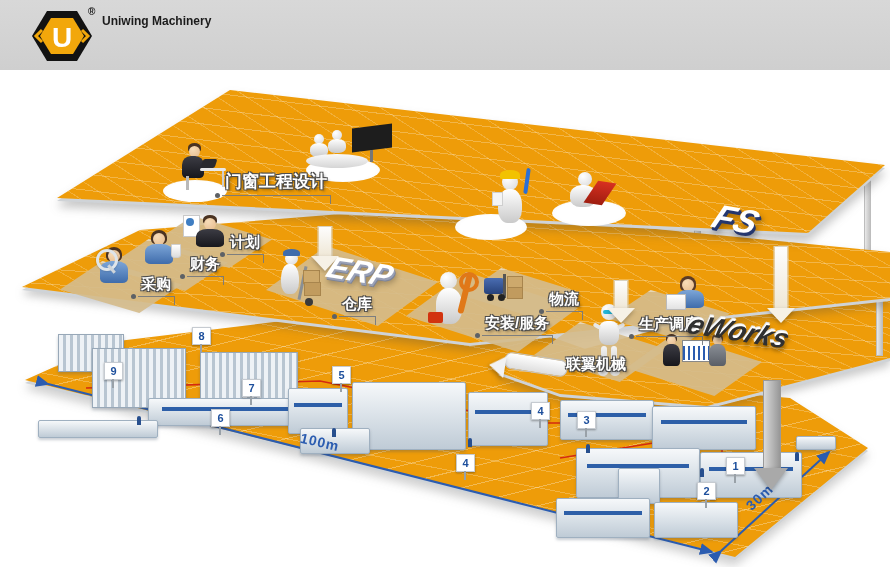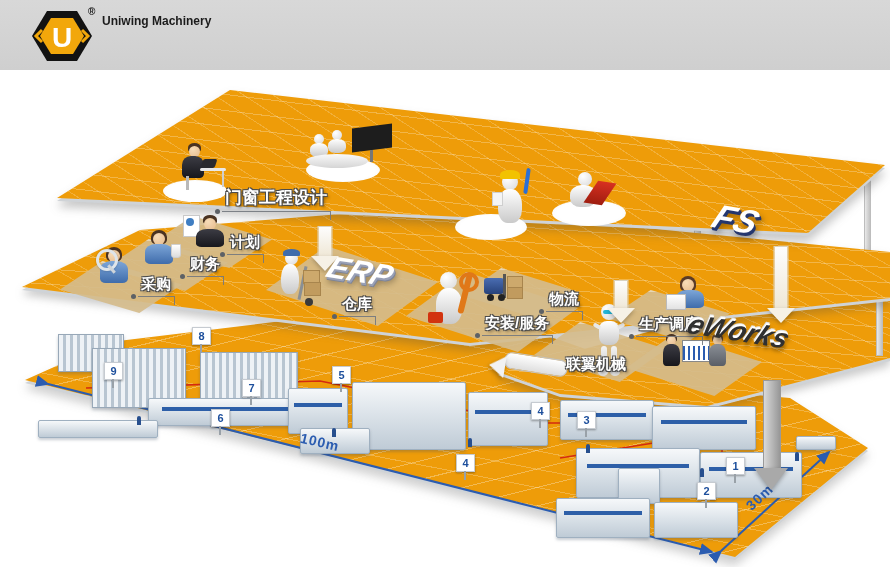--- a/index.html
+++ b/index.html
@@ -257,21 +257,21 @@
     <span class="hair" style="left:4px;top:0;width:11px;height:8px;"></span>
     <span class="head-skin" style="left:5px;top:2px;width:9px;height:9px;"></span>
     <span class="suit" style="left:1px;top:10px;width:17px;height:22px;"></span>
     <span style="left:20px;top:6px;width:26px;height:20px;background:#fff;border:1px solid #888;
           background-image:repeating-linear-gradient(90deg,#2b5cb0 0 2px,transparent 2px 5px);background-size:100% 70%;background-repeat:no-repeat;background-position:0 80%;"></span>
     <span class="hair" style="left:50px;top:0;width:11px;height:8px;background:#6b4a2e;"></span>
     <span class="head-skin" style="left:51px;top:2px;width:9px;height:9px;"></span>
     <span class="suit" style="left:47px;top:10px;width:17px;height:22px;background:linear-gradient(#8a8f96,#5a5e66);"></span>
   </div>
 
-  <div class="lbl fs1" style="left:222px;top:186px;">门窗工程设计</div>
+  <div class="lbl fs1" style="left:222px;top:170px;">门窗工程设计</div>
 
   <div class="lbl fs2" style="left:227px;top:233px;">计划</div>
   <div class="lbl fs2" style="left:187px;top:255px;">财务</div>
   <div class="lbl fs2" style="left:138px;top:275px;">采购</div>
   <div class="lbl fs2" style="left:339px;top:295px;">仓库</div>
   <div class="lbl fs2" style="left:482px;top:314px;">安装/服务</div>
   <div class="lbl fs2" style="left:546px;top:290px;">物流</div>
 
   <div class="lbl fs2" style="left:636px;top:315px;">生产调度</div>
   <div class="lbl fs2 nolead" style="left:563px;top:355px;">联翼机械</div>

